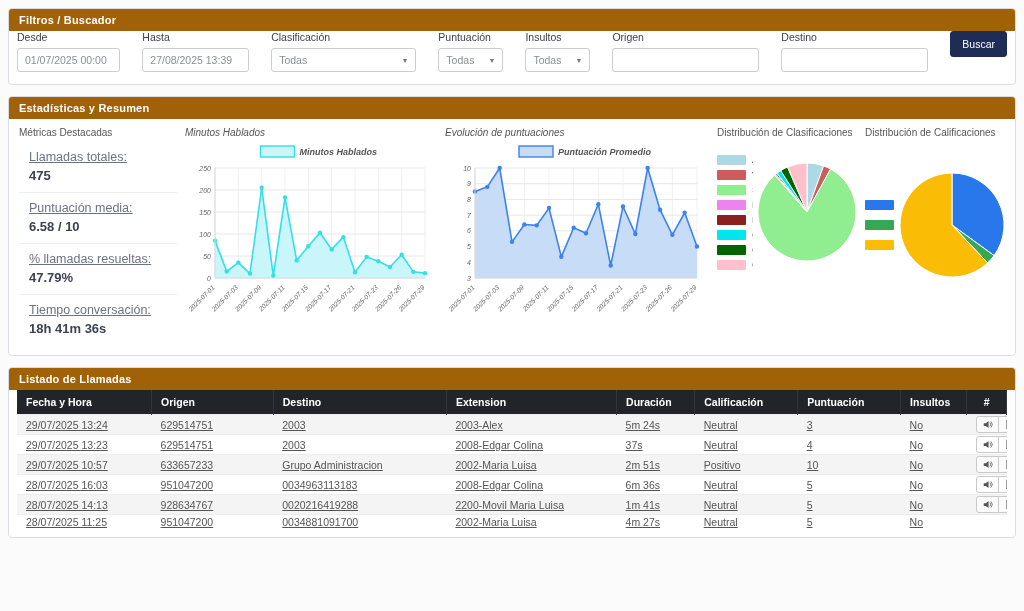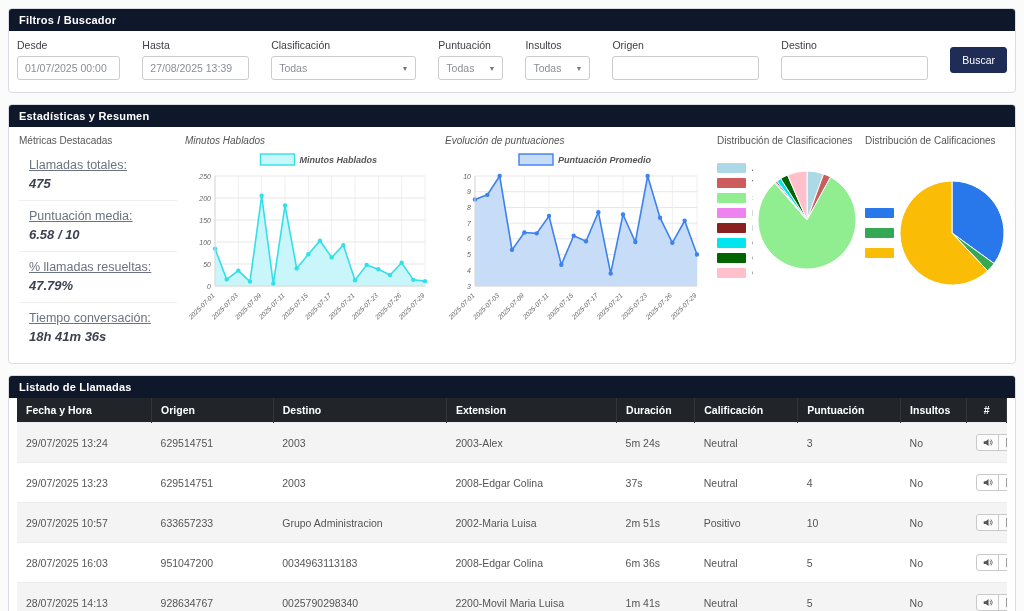--- a/index.html
+++ b/index.html
@@ -5,25 +5,25 @@
   * { box-sizing: border-box; }
   html,body { margin:0; padding:0; }
   body {
     width:1024px; height:611px; overflow:hidden;
     background:#fbfbfc; color:#333;
     font-family:"Liberation Sans", sans-serif;
   }
   .page { padding:8px 8px 0; display:flex; flex-direction:column; gap:11px; }
   .card { background:#fff; border:1px solid #d9dde2; border-radius:4px; overflow:hidden; }
   .card-header {
-    background:#0f172a; color:#fff; font-size:11px; font-weight:700;
+    background:#a16207; color:#fff; font-size:11px; font-weight:700;
     padding:5px 10px; letter-spacing:.2px;
   }
   
-  .filters-body { display:flex; gap:22px; padding:8px 8px 12px; align-items:center; }
+  .filters-body { display:flex; gap:22px; padding:0 8px 12px; align-items:flex-start; }
   .field { display:flex; flex-direction:column; gap:5px; }
   .field-label { font-size:10.5px; color:#3d4147; }
   .text-input {
     height:24px; border:1px solid #ccc; border-radius:3px; padding:2px 7px;
     font-size:10.5px; color:#8a8f96; font-family:inherit; background:#fff; width:100%;
   }
   .select-box {
     height:24px; border:1px solid #ccc; border-radius:3px; padding:4px 7px;
     font-size:10.5px; color:#8a8f96; background:#fff;
     display:flex; align-items:center; justify-content:space-between; gap:6px;
@@ -35,21 +35,21 @@
     background:#1f2c56; color:#fff; border:1px solid #1f2c56; border-radius:3px;
     font-size:10.5px; padding:6px 11px; cursor:pointer; font-family:inherit;
   }
   
   .stats-body { display:flex; gap:8px; padding:8px 10px 10px; }
   .col-title { font-size:10px; color:#555; margin-bottom:4px; }
   .metrics-col { width:158px; flex:none; }
   .metric-item { padding:8px 0 9px 10px; border-bottom:1px solid #efefef; }
   .metric-item:last-child { border-bottom:none; }
   .metric-label { font-size:12.5px; color:#6b7280; margin-bottom:4px;text-decoration:underline; }
-  .metric-value { font-size:13px; font-weight:700; color:#3c4250;font-style:italic; }
+  .metric-value { font-size:13px; font-weight:700; color:#3c4250; }
   .chart-col { flex:none;font-style:italic; }
   .pie-col { flex:1; min-width:0; }
   .pie-wrap { display:flex; align-items:center; gap:4px; }
   .pie-wrap.first { margin-top:34px; }
   .pie-wrap.second { margin-top:16px; }
   .pie-legend { display:flex; flex-direction:column; flex:1; min-width:0; }
   .pie-legend.sparse { gap:9px; }
   .pie-legend.dense { gap:4px; }
   .legend-item { display:flex; align-items:center; gap:6px; }
   .legend-swatch { width:29px; height:10px; flex:none; border-radius:1px; }
@@ -60,21 +60,21 @@
   .pager button {
     background:#fff; border:1px solid #c6cacf; border-radius:2px; color:#1f2c56;
     font-size:7.5px; font-weight:700; padding:3px 4px; line-height:1; cursor:pointer;
   }
   .calls-table { width:calc(100% - 16px); margin:0 8px 8px; border-collapse:collapse; font-size:10.5px; table-layout:fixed; }
   .calls-table thead th {
     background:#212529; color:#fff; text-align:left; font-weight:700;
     font-size:10.5px; padding:6px 9px; border-right:1px solid #32363a; white-space:nowrap;
   }
   .calls-table thead th.center { text-align:center; }
-  .calls-table tbody td { padding:11px 9px; color:#555; border-top:1px solid #ececec; white-space:nowrap; overflow:hidden; }
+  .calls-table tbody td { padding:1px 9px; color:#555; border-top:1px solid #ececec; white-space:nowrap; overflow:hidden;text-decoration:underline; }
   .calls-table tbody tr:nth-child(odd) { background:#f4f4f4; }
   .btn-group { display:inline-flex; }
   .icon-btn {
     border:1px solid #c9c9c9; background:rgba(255,255,255,.6); padding:2px 5px;
     display:inline-flex; align-items:center; cursor:pointer;
   }
   .icon-btn:first-child { border-radius:3px 0 0 3px; }
   .icon-btn:last-child { border-radius:0 3px 3px 0; margin-left:-1px; }
   .action-cell { text-align:center; }
   svg { display:block; }
@@ -486,21 +486,21 @@
                     <path d="M4 1.5h6l3 3V14.5H4z" fill="none" stroke="#555" stroke-width="1.1"></path>
                     <path d="M10 1.5v3h3" fill="none" stroke="#555" stroke-width="1.1"></path>
                     <path d="M6 8h5M6 10.5h5" stroke="#555" stroke-width="0.9"></path>
                   </svg>
                 </span>
               </span></td>
           </tr>
           <tr>
             <td>28/07/2025 14:13</td>
             <td>928634767</td>
-            <td>0025790298340</td>
+            <td>0020216419288</td>
             <td>2200-Movil Maria Luisa</td>
             <td>1m 41s</td>
             <td>Neutral</td>
             <td>5</td>
             <td>No</td>
             <td class="action-cell"><span class="btn-group">
       <span class="icon-btn">
                   <svg width="11" height="11" viewBox="0 0 16 16">
                     <path d="M2.5 6v4h3l4 3.2V2.8L5.5 6h-3z" fill="#555"></path>
                     <path d="M11.5 5.2a4.2 4.2 0 010 5.6M13 3.6a6.4 6.4 0 010 8.8" stroke="#555" stroke-width="1.1" fill="none"></path>

